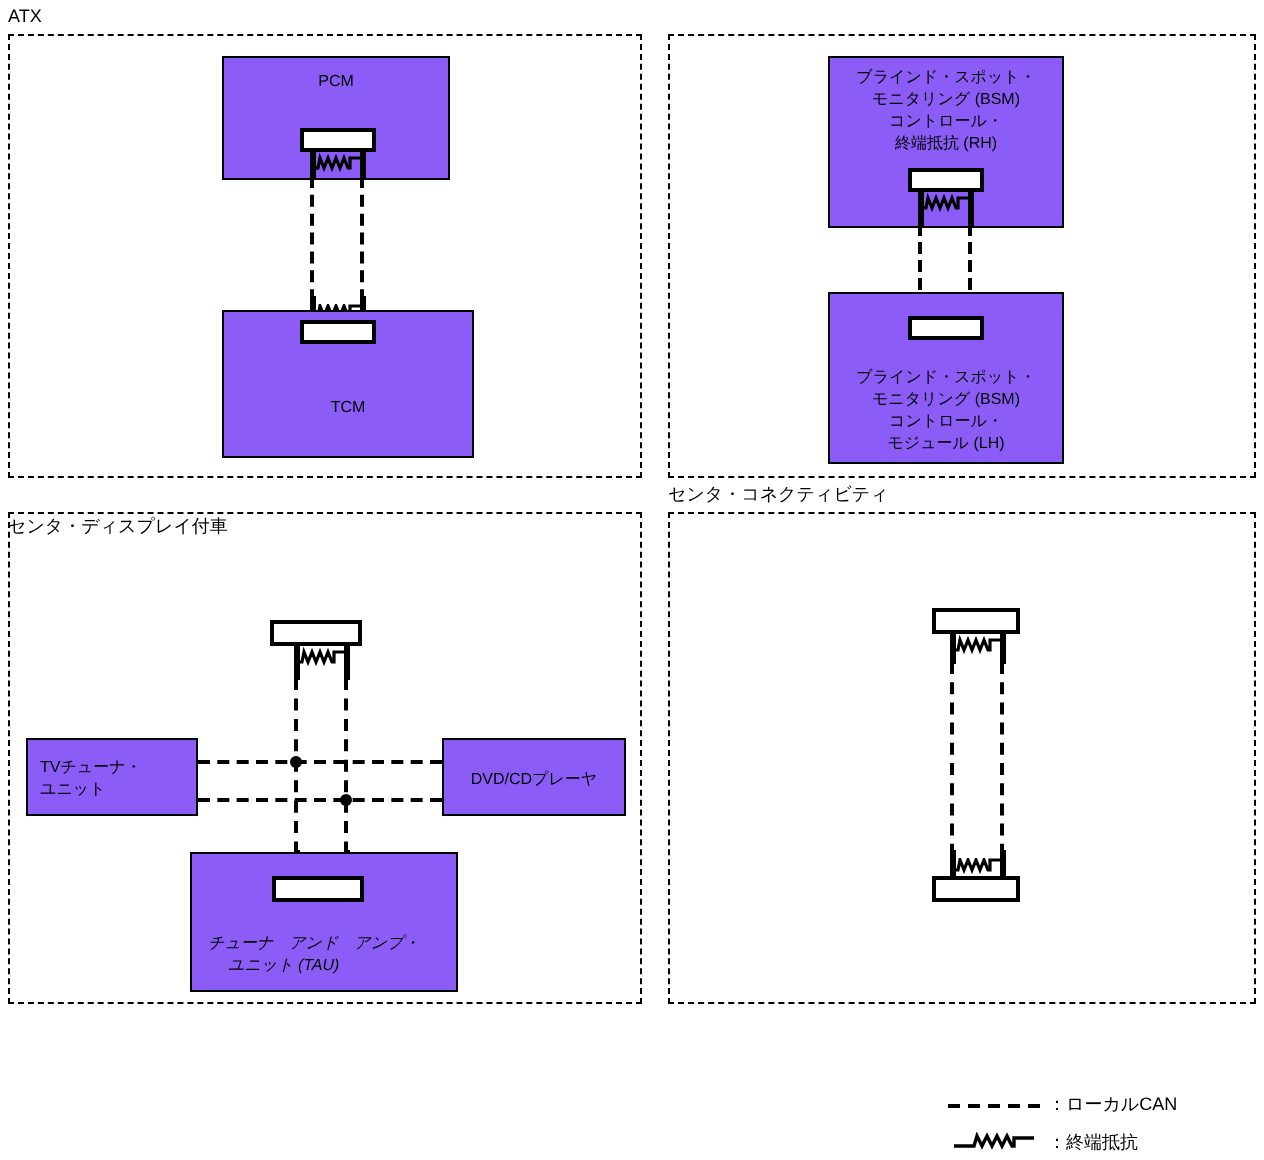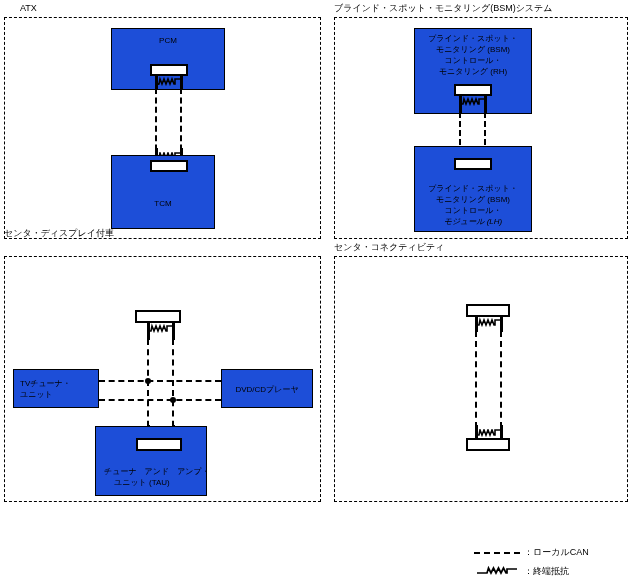--- a/index.html
+++ b/index.html
@@ -8,21 +8,21 @@
     font-family:"Liberation Sans","DejaVu Sans",sans-serif;
     color:#000000;
   }
   #canvas{position:absolute;left:0;top:0;width:632px;height:580px;}
 
   
   .panel{position:absolute;border:1px dashed #000;box-sizing:border-box;}
   .panel-label{position:absolute;font-size:9px;line-height:11px;white-space:nowrap;}
 
   
-  .box{position:absolute;border:1.6px solid #000;background:#1d4ed8;box-sizing:border-box;}
+  .box{position:absolute;border:1.6px solid #000;background:#8b5cf6;box-sizing:border-box;}
   .box-text{position:absolute;font-size:8px;line-height:11px;white-space:pre;}
   .box-text.ctr{text-align:center;width:100%;left:0;}
   .box-text.lft{text-align:left;}
 
   
   .conn{position:absolute;border:2px solid #000;background:#fff;box-sizing:border-box;}
 
   
   .busv{position:absolute;width:0;border-left:2px dashed #000;}
   .bush{position:absolute;height:0;border-top:2px dashed #000;}
@@ -41,21 +41,21 @@
   .legend-row{position:absolute;display:flex;align-items:center;}
   .legend-text{font-size:9px;white-space:nowrap;margin-left:4px;}
   .legend-dashdot{width:46px;height:0;border-top:2.5px dashed #000;}
   svg{display:block;}
 </style>
 </head>
 <body>
 
 <div id="canvas">
 
-  <div class="panel-label" style="left:20px;top:3px;">ATX</div>
+  <div class="panel-label" style="left:4px;top:3px;">ATX</div>
   <div class="panel" style="left:4px;top:17px;width:317px;height:222px;"></div>
 
   <div class="box" style="left:111px;top:28px;width:114px;height:62px;">
     <div class="box-text ctr" style="top:6px;">PCM</div>
   </div>
 
   <div class="conn" style="left:150px;top:64px;width:38px;height:12px;"></div>
 
   <div class="leg" style="left:155px;top:75px;height:14px;"></div>
   <div class="leg" style="left:180px;top:75px;height:14px;"></div>
@@ -71,33 +71,32 @@
   <div class="busv" style="left:180px;top:88px;height:72px;"></div>
 
   <div class="leg" style="left:155px;top:148px;height:14px;"></div>
   <div class="leg" style="left:180px;top:148px;height:14px;"></div>
   <div class="res" style="left:154px;top:152px;">
     <svg width="30" height="10" viewBox="0 0 30 10">
       <path d="M1 6 L5 6 L6 1 L8 6 L10 1 L12 6 L14 1 L16 6 L18 1 L20 6 L21 6 L21 1 L29 1" stroke="#000" stroke-width="1.6" fill="none"></path>
     </svg>
   </div>
 
-  <div class="box" style="left:111px;top:155px;width:104px;height:74px;">
+  <div class="box" style="left:111px;top:155px;width:126px;height:74px;">
     <div class="box-text ctr" style="top:42px;">TCM</div>
   </div>
   <div class="conn" style="left:150px;top:160px;width:38px;height:12px;"></div>
 
-  <div class="panel-label" style="left:334px;top:3px;">ブラインド・スポット・モニタリング(BSM)システム</div>
   <div class="panel" style="left:334px;top:17px;width:294px;height:222px;"></div>
 
   <div class="box" style="left:414px;top:28px;width:118px;height:86px;">
     <div class="box-text ctr" style="top:4px;">ブラインド・スポット・</div>
     <div class="box-text ctr" style="top:15px;">モニタリング (BSM)</div>
     <div class="box-text ctr" style="top:26px;">コントロール・</div>
-    <div class="box-text ctr" style="top:37px;">モニタリング (RH)</div>
+    <div class="box-text ctr" style="top:37px;">終端抵抗 (RH)</div>
   </div>
   <div class="conn" style="left:454px;top:84px;width:38px;height:12px;"></div>
   <div class="leg" style="left:459px;top:95px;height:18px;"></div>
   <div class="leg" style="left:484px;top:95px;height:18px;"></div>
   <div class="res" style="left:458px;top:96px;">
     <svg width="30" height="10" viewBox="0 0 30 10">
       <path d="M1 8 L5 8 L6 3 L8 8 L10 3 L12 8 L14 3 L16 8 L18 3 L20 8 L21 8 L21 3 L29 3" stroke="#000" stroke-width="1.6" fill="none"></path>
     </svg>
   </div>
 
@@ -109,25 +108,25 @@
   <div class="res" style="left:458px;top:150px;">
     <svg width="30" height="10" viewBox="0 0 30 10">
       <path d="M1 6 L5 6 L6 1 L8 6 L10 1 L12 6 L14 1 L16 6 L18 1 L20 6 L21 6 L21 1 L29 1" stroke="#000" stroke-width="1.6" fill="none"></path>
     </svg>
   </div>
 
   <div class="box" style="left:414px;top:146px;width:118px;height:86px;">
     <div class="box-text ctr" style="top:36px;">ブラインド・スポット・</div>
     <div class="box-text ctr" style="top:47px;">モニタリング (BSM)</div>
     <div class="box-text ctr" style="top:58px;">コントロール・</div>
-    <div class="box-text ctr" style="top:69px;font-style:italic;">モジュール (LH)</div>
+    <div class="box-text ctr" style="top:69px;">モジュール (LH)</div>
   </div>
   <div class="conn" style="left:454px;top:158px;width:38px;height:12px;"></div>
 
-  <div class="panel-label" style="left:4px;top:228px;text-align:center;">センタ・ディスプレイ付車</div>
+  <div class="panel-label" style="left:4px;top:258px;text-align:center;">センタ・ディスプレイ付車</div>
   <div class="panel" style="left:4px;top:256px;width:317px;height:246px;"></div>
 
   <div class="conn" style="left:135px;top:310px;width:46px;height:13px;"></div>
   <div class="leg" style="left:147px;top:322px;height:18px;"></div>
   <div class="leg" style="left:172px;top:322px;height:18px;"></div>
   <div class="res" style="left:146px;top:323px;">
     <svg width="30" height="10" viewBox="0 0 30 10">
       <path d="M1 8 L5 8 L6 3 L8 8 L10 3 L12 8 L14 3 L16 8 L18 3 L20 8 L21 8 L21 3 L29 3" stroke="#000" stroke-width="1.6" fill="none"></path>
     </svg>
   </div>
@@ -150,21 +149,21 @@
   <div class="dot" style="left:170px;top:397px;"></div>
 
   <div class="leg" style="left:147px;top:425px;height:14px;"></div>
   <div class="leg" style="left:172px;top:425px;height:14px;"></div>
   <div class="res" style="left:146px;top:429px;">
     <svg width="30" height="10" viewBox="0 0 30 10">
       <path d="M1 6 L5 6 L6 1 L8 6 L10 1 L12 6 L14 1 L16 6 L18 1 L20 6 L21 6 L21 1 L29 1" stroke="#000" stroke-width="1.6" fill="none"></path>
     </svg>
   </div>
 
-  <div class="box" style="left:95px;top:426px;width:112px;height:70px;">
+  <div class="box" style="left:95px;top:426px;width:134px;height:70px;font-style:italic;">
     <div class="box-text lft" style="left:8px;top:39px;">チューナ　アンド　アンプ・</div>
     <div class="box-text lft" style="left:18px;top:50px;">ユニット (TAU)</div>
   </div>
   <div class="conn" style="left:136px;top:438px;width:46px;height:13px;"></div>
 
   <div class="panel-label" style="left:334px;top:242px;">センタ・コネクティビティ</div>
   <div class="panel" style="left:334px;top:256px;width:294px;height:246px;"></div>
 
   <div class="conn" style="left:466px;top:304px;width:44px;height:13px;"></div>
   <div class="leg" style="left:475px;top:316px;height:16px;"></div>

